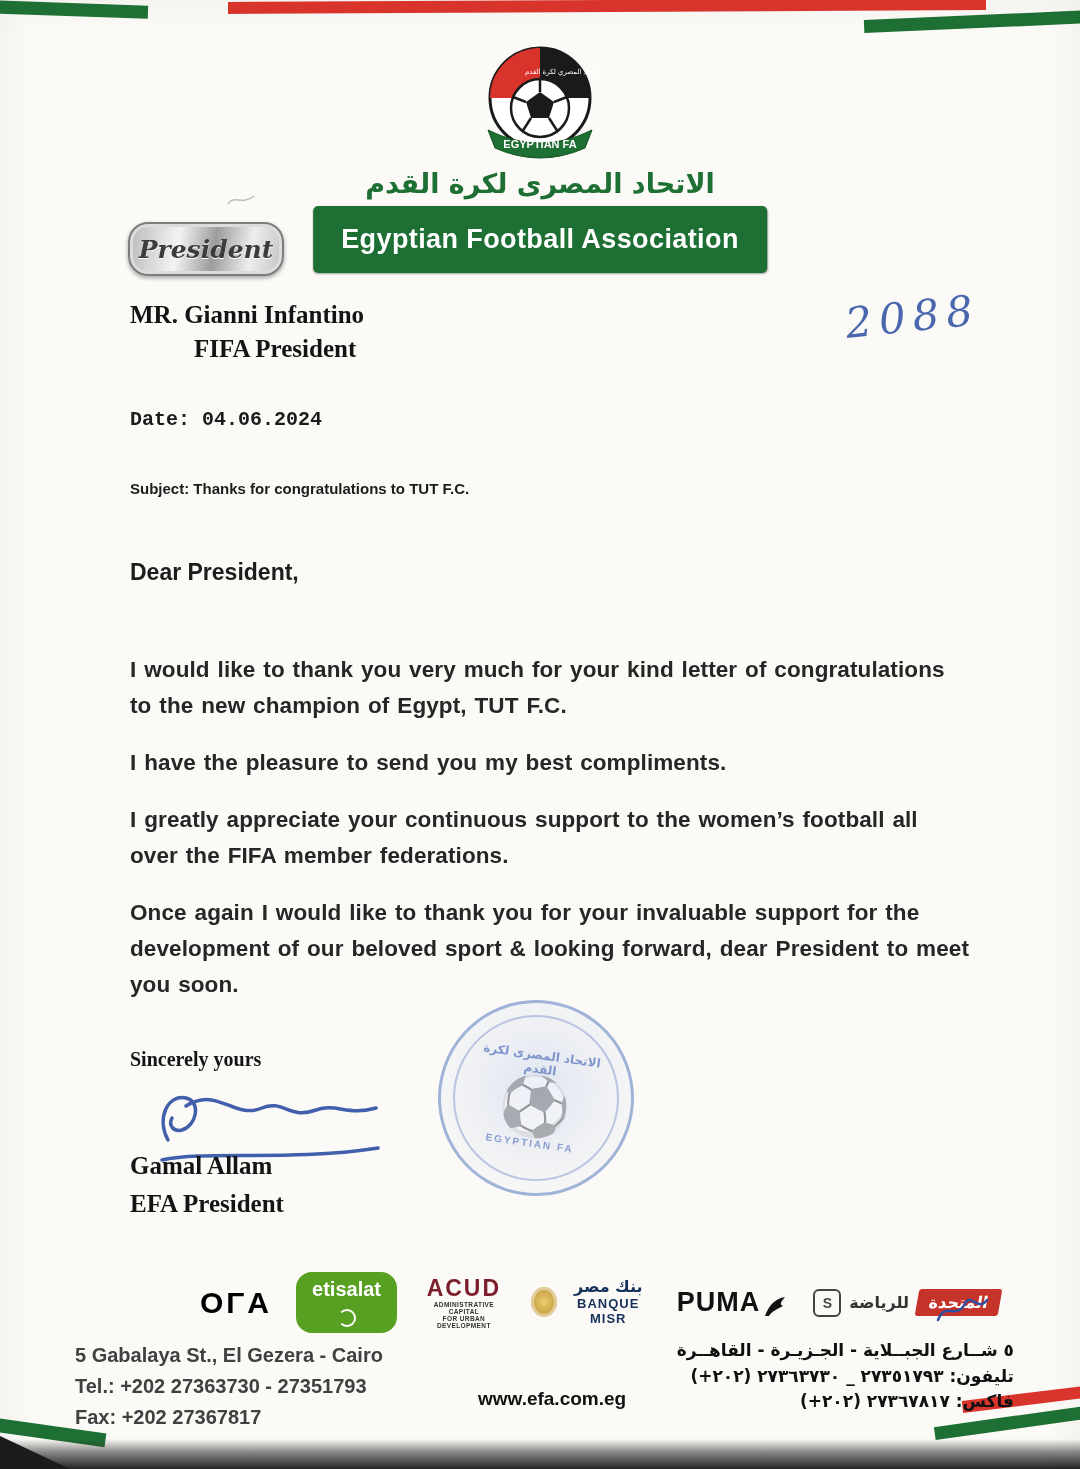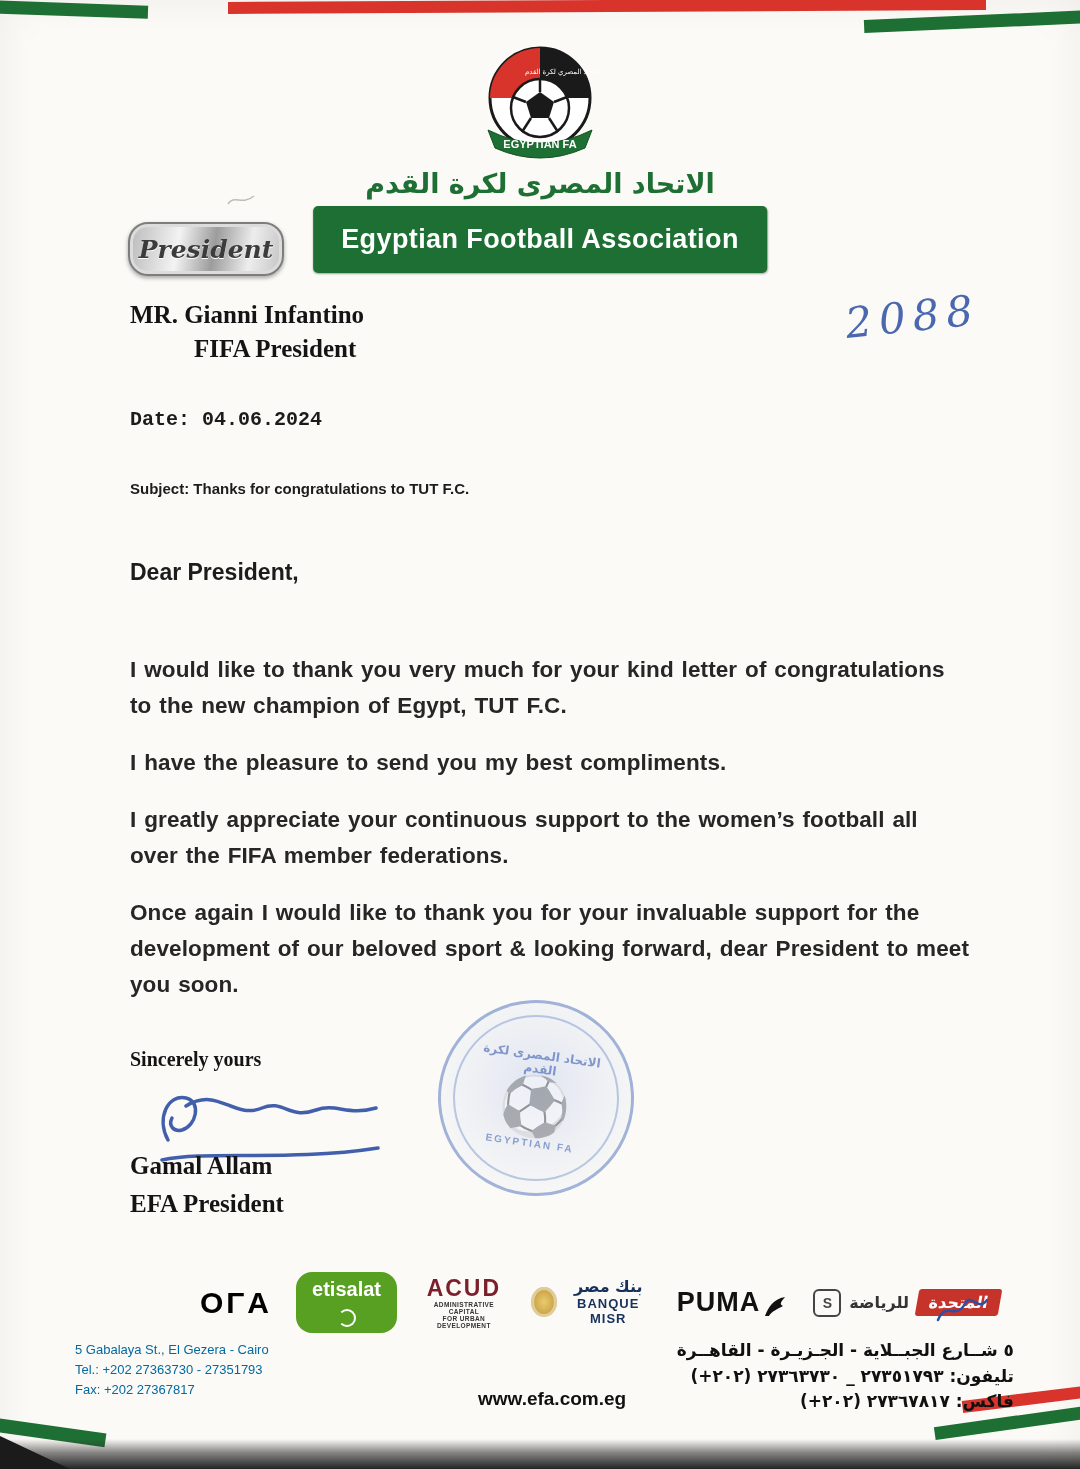--- a/index.html
+++ b/index.html
@@ -76,21 +76,21 @@
   .sp-puma{display:flex;align-items:flex-end;gap:3px;}
   .puma-word{font-size:27px;font-weight:bold;color:#111;letter-spacing:1px;}
   .sp-united{display:flex;align-items:center;gap:8px;}
   .us-icon{width:24px;height:24px;border:2px solid #444;border-radius:6px;display:flex;align-items:center;
      justify-content:center;font-size:14px;font-weight:bold;color:#444;}
   .us-side{font-family:"DejaVu Sans",sans-serif;font-size:16px;font-weight:bold;color:#333;}
   .us-badge{background:#c6332b;color:#fff;padding:4px 12px;font-family:"DejaVu Sans",sans-serif;
      font-size:16px;font-weight:bold;transform:skewX(-10deg);border-radius:3px;}
   .footer-scribble{position:absolute;right:88px;top:1292px;}
   
-  .footer-left{position:absolute;left:75px;top:1340px;font-size:13px;font-weight:normal;color:#0369a1;line-height:1.55;}
+  .footer-left{position:absolute;left:75px;top:1340px;font-size:20px;font-weight:bold;color:#404040;line-height:1.55;}
   .footer-web{position:absolute;left:478px;top:1388px;font-size:19px;font-weight:bold;color:#101010;}
   .footer-right{position:absolute;right:66px;top:1338px;text-align:right;direction:rtl;
      font-family:"DejaVu Sans",sans-serif;font-size:17px;font-weight:bold;color:#101010;line-height:1.5;}
 </style>
 </head>
 <body>
 
 <div class="page">
 
   <div class="bar bar-top-red"></div>

